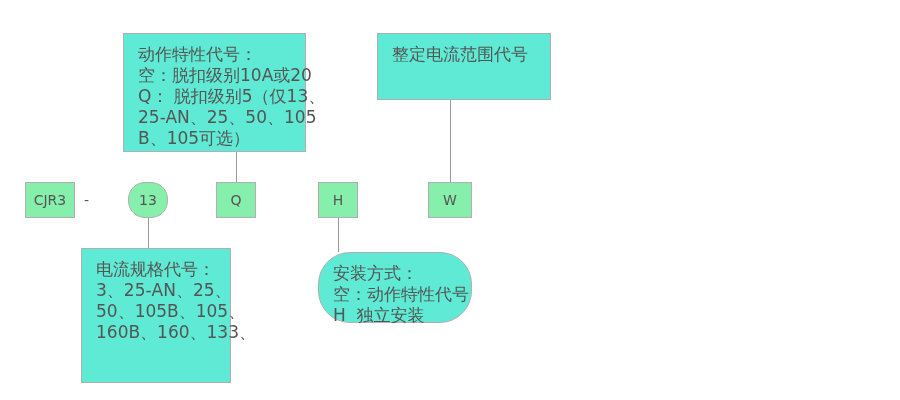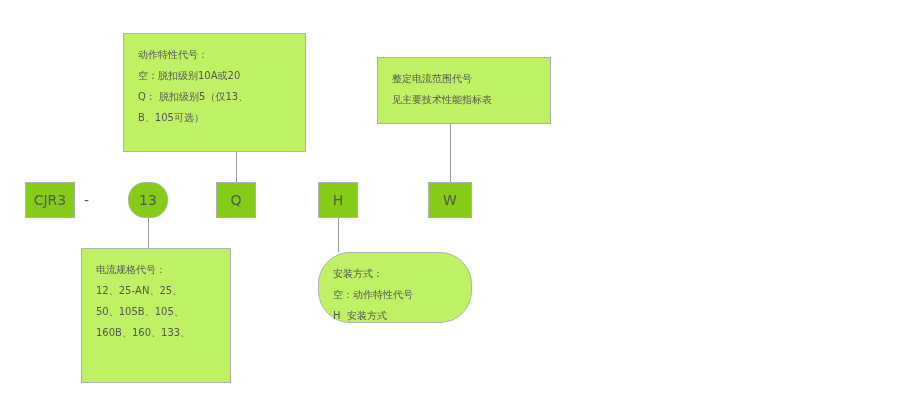--- a/index.html
+++ b/index.html
@@ -12,36 +12,36 @@
     width: 900px;
     height: 400px;
     background: #ffffff;
     font-family: "DejaVu Sans", "Liberation Sans", sans-serif;
     color: #4a4a4a;
     overflow: hidden;
   }
   .code-box {
     position: absolute;
     border: 1px solid #b0b0b0;
-    background: #84cc16;
+    background: #86efac;
     display: flex;
     align-items: center;
     justify-content: center;
     font-size: 14px;
     color: #555555;
     box-sizing: border-box;
     z-index: 3;
   }
   .note-box {
     position: absolute;
     border: 1px solid #b0b0b0;
-    background: #bef264;
+    background: #5eead4;
     box-sizing: border-box;
     padding: 10px 12px 8px 14px;
-    font-size: 10px;
+    font-size: 17px;
     line-height: 21px;
     color: #555555;
     z-index: 3;
   }
   .note-box .line {
     white-space: pre;
     display: block;
   }
   .dash {
     position: absolute;
@@ -66,39 +66,39 @@
   <div class="vline" style="left:450px; top:100px; height:82px;"></div>
 
   <div class="vline" style="left:148px; top:218px; height:30px;"></div>
 
   <div class="vline" style="left:338px; top:218px; height:34px;"></div>
 
   <div class="note-box" style="left:123px; top:33px; width:183px; height:119px;">
     <span class="line">动作特性代号：</span>
     <span class="line">空：脱扣级别10A或20</span>
     <span class="line">Q： 脱扣级别5（仅13、</span>
+    <span class="line">25-AN、25、50、105</span>
     <span class="line">B、105可选）</span>
   </div>
 
-  <div class="note-box" style="left:377px; top:33px; width:174px; height:67px;margin-top:24px;">
+  <div class="note-box" style="left:377px; top:33px; width:174px; height:67px;">
     <span class="line">整定电流范围代号</span>
-    <span class="line">见主要技术性能指标表</span>
   </div>
 
   <div class="note-box" style="left:81px; top:248px; width:150px; height:135px;">
     <span class="line">电流规格代号：</span>
-    <span class="line">12、25-AN、25、</span>
+    <span class="line">3、25-AN、25、</span>
     <span class="line">50、105B、105、</span>
     <span class="line">160B、160、133、</span>
   </div>
 
   <div class="note-box" style="left:318px; top:252px; width:154px; height:71px;border-radius:32px;">
     <span class="line">安装方式：</span>
     <span class="line">空：动作特性代号</span>
-    <span class="line">H  安装方式</span>
+    <span class="line">H  独立安装</span>
   </div>
 
   <div class="code-box" style="left:25px; top:182px; width:50px; height:36px;">CJR3</div>
 
   <div class="dash" style="left:84px; top:192px;">-</div>
 
   <div class="code-box" style="left:128px; top:182px; width:40px; height:36px;border-radius:17px;">13</div>
 
   <div class="code-box" style="left:216px; top:182px; width:40px; height:36px;">Q</div>
 

